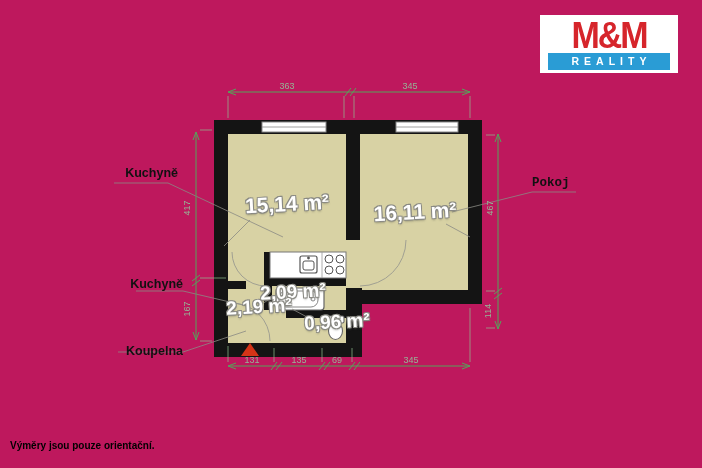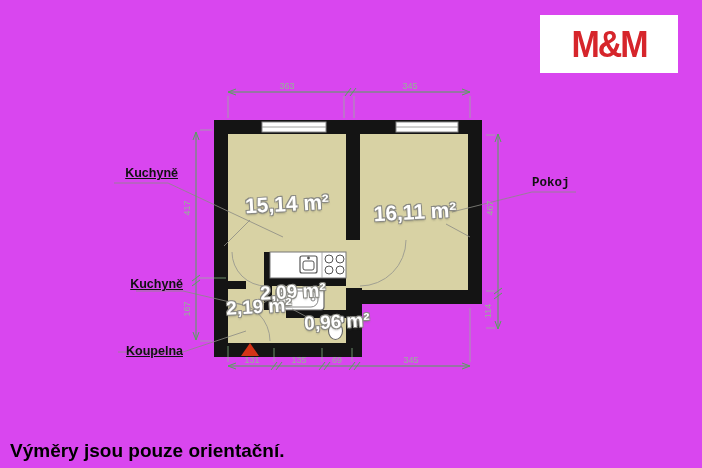--- a/index.html
+++ b/index.html
@@ -1,48 +1,49 @@
 <!DOCTYPE html>
 <html><head>
 <meta charset="utf-8">
 <style>
   html,body{margin:0;padding:0;background:#fff;}
   .screen{
-    position:relative;width:702px;height:468px;background:#d946ef;overflow:hidden;
+    position:relative;width:702px;height:468px;background:#be185d;overflow:hidden;
     font-family:"Liberation Sans",sans-serif;
   }
   svg{position:absolute;left:0;top:0;}
   
   .logo{position:absolute;left:540px;top:15px;width:138px;height:58px;background:#fff;
         display:flex;flex-direction:column;align-items:center;justify-content:center;}
   .logo-mm{color:#d6252b;font-weight:800;font-size:34px;line-height:1;letter-spacing:-2px;
            transform:scaleY(1.08);}
   .logo-bar{background:#2a9cd5;color:#fff;font-size:10.5px;font-weight:700;
             letter-spacing:5px;text-indent:5px;padding:2px 0 3px 0;width:122px;text-align:center;margin-top:1px;}
   
   .room-name{position:absolute;font-size:12.5px;font-weight:700;color:#111;white-space:nowrap;}
-  .ra{text-align:right;width:70px;text-decoration:underline;}
+  .ra{text-align:right;width:70px;}
   
   .area-label{position:absolute;color:#fff;font-weight:700;white-space:nowrap;
       transform:translate(-50%,0) rotate(-3deg);
       text-shadow:-1px -1px 0 #8a8a84,1px -1px 0 #8a8a84,-1px 1px 0 #8a8a84,1px 1px 0 #8a8a84,0 2px 2px rgba(90,90,80,.45);}
   .lg{font-size:21px;}
   .sm{font-size:19px;}
   
   .dim-text{fill:#96b496;font-size:9px;font-family:"Liberation Sans",sans-serif;}
   
-  .disclaimer{position:absolute;left:10px;top:440px;font-size:19px;font-weight:700;color:#000;}
+  .disclaimer{position:absolute;left:10px;top:440px;font-size:10px;font-weight:700;color:#000;}
 </style>
 </head>
 <body>
 
 <div class="screen">
 
   <div class="logo">
     <div class="logo-mm">M&amp;M</div>
+    <div class="logo-bar">REALITY</div>
   </div>
 
   <svg width="702" height="468" viewBox="0 0 702 468">
 
     <rect x="228" y="134" width="118" height="144" fill="#d8d2a4"></rect>
     <rect x="360" y="134" width="108" height="156" fill="#d8d2a4"></rect>
     <rect x="228" y="252" width="118" height="91" fill="#d8d2a4"></rect>
     <rect x="346" y="240" width="14" height="48" fill="#d8d2a4"></rect>
 
     <g fill="#141414">

